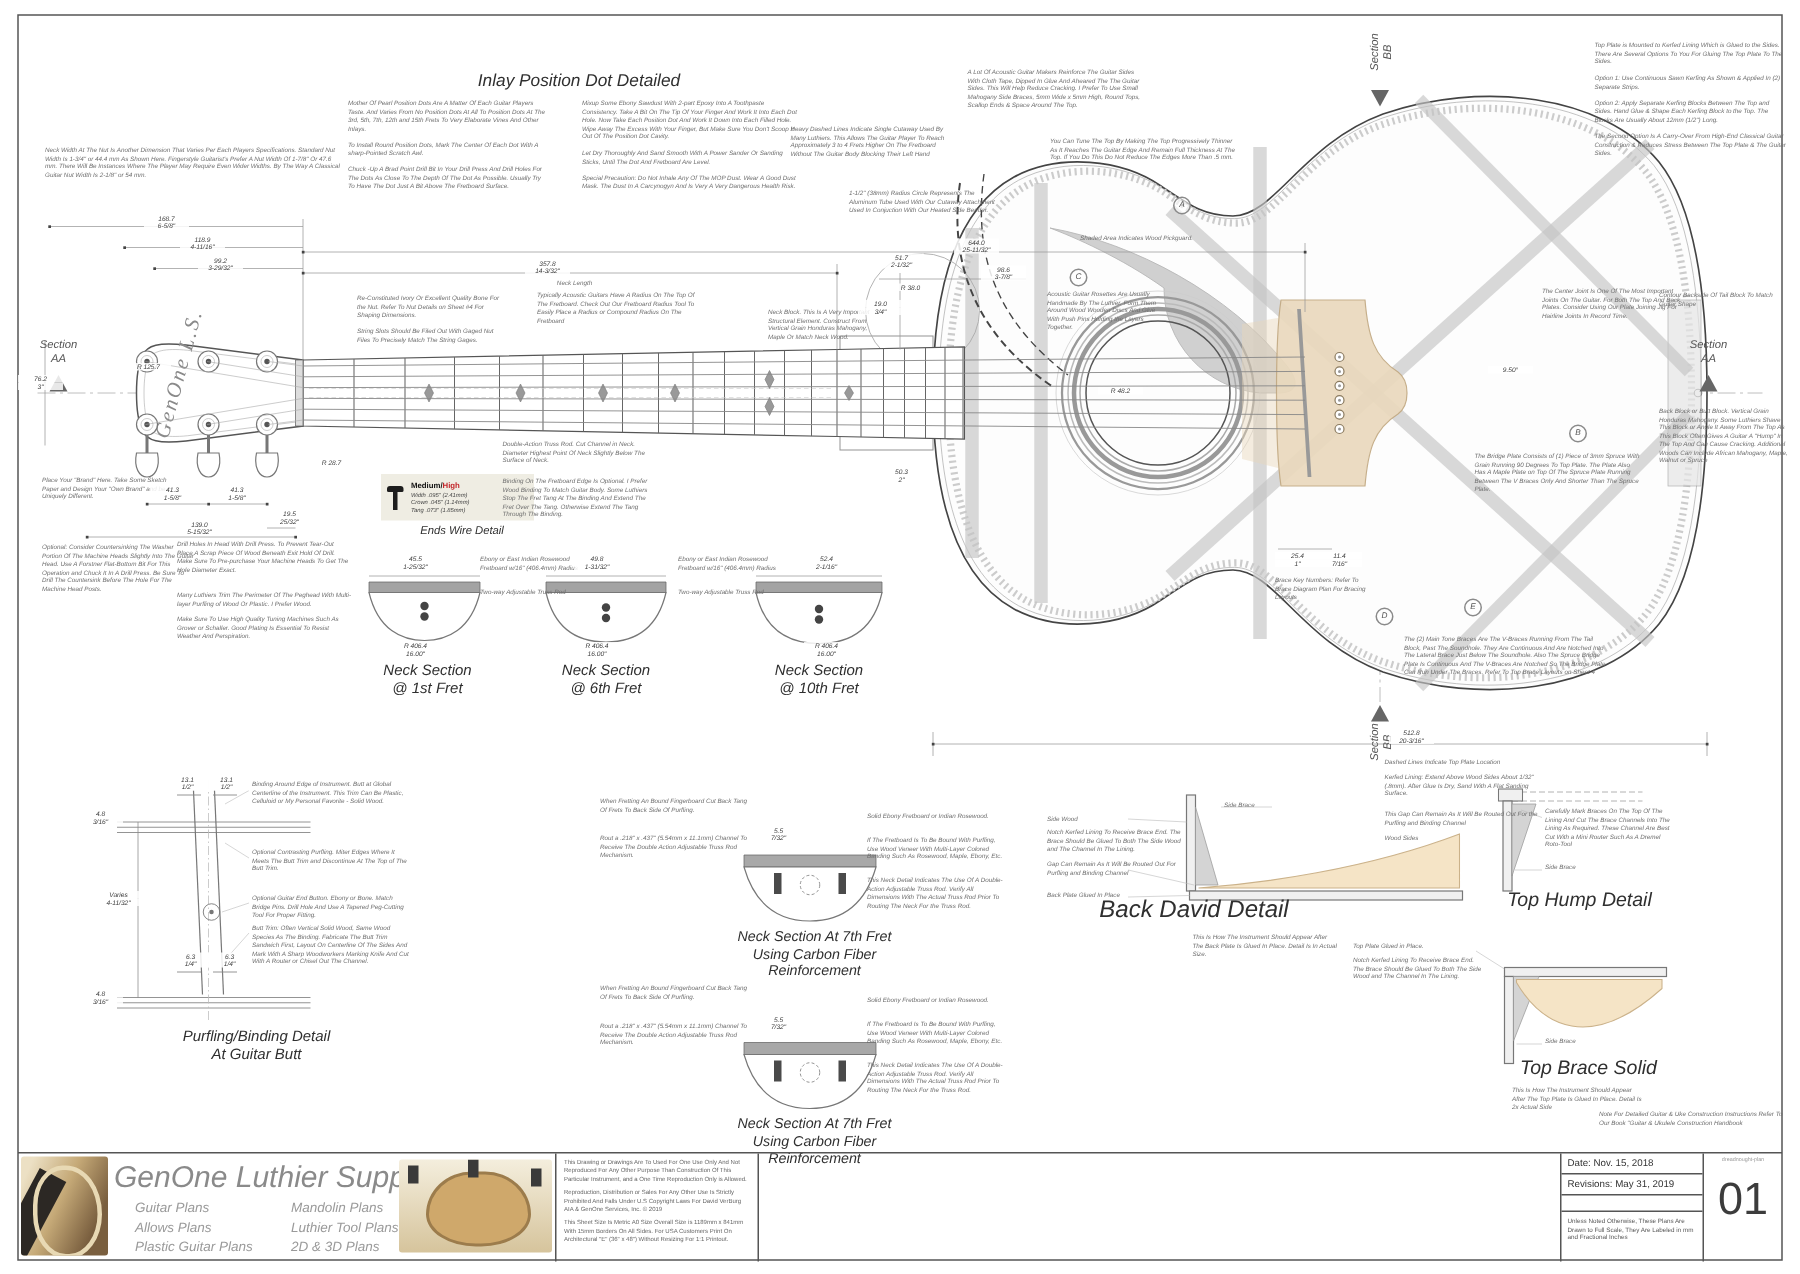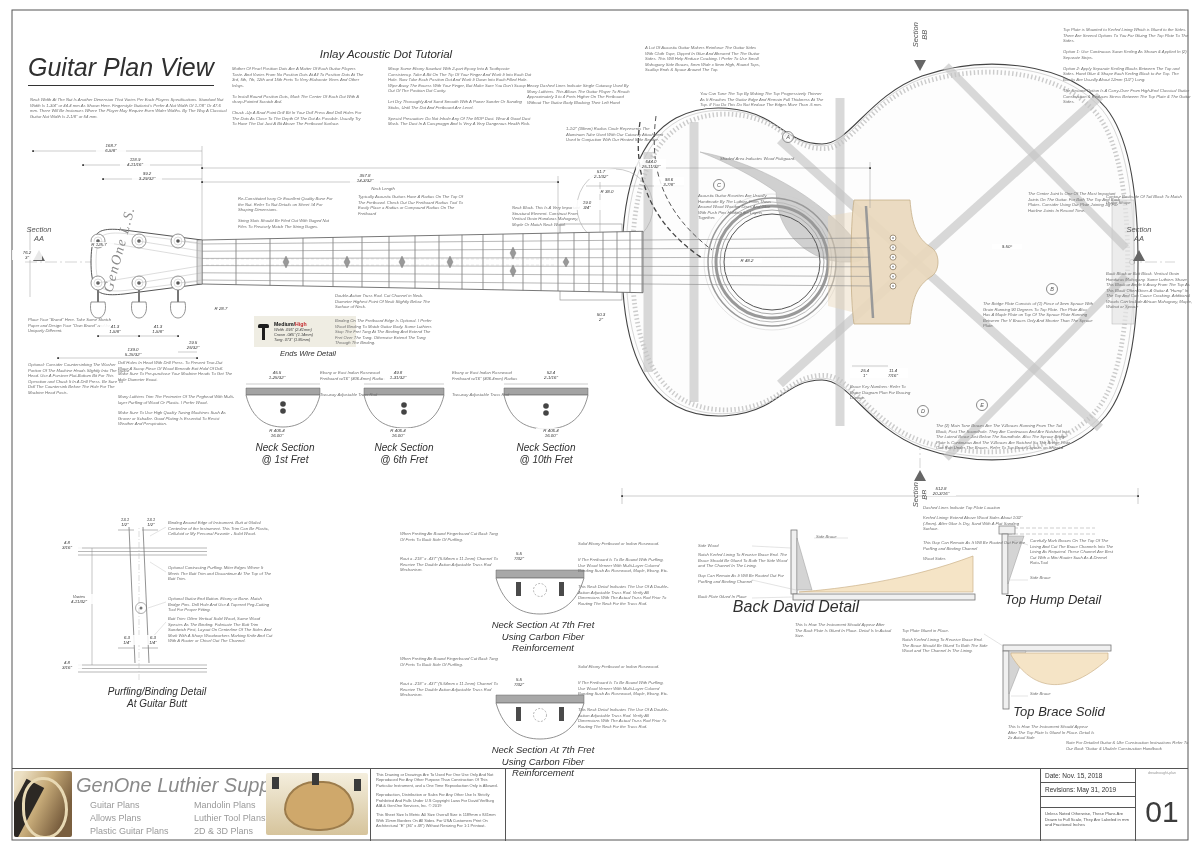--- a/index.html
+++ b/index.html
@@ -34,40 +34,40 @@
   .tb{position:absolute;box-sizing:border-box;border-left:1px solid #555;}
   #titleblock{position:absolute;left:12px;top:768px;width:1176px;height:72px;
               border-top:1px solid #555;}
   #tb-logo{left:0;width:358px;height:72px;border-left:none;}
   #tb-legal{left:358px;width:135px;height:72px;padding:3px 5px;}
   #tb-title{left:493px;width:535px;height:72px;text-align:center;}
   #tb-date{left:1028px;width:95px;height:72px;}
   #tb-num{left:1123px;width:53px;height:72px;text-align:center;}
   #tb-legal div{font-size:4px;line-height:1.35;color:#666;margin-bottom:4px;}
   .brand{position:absolute;left:64px;top:5px;font-size:20px;font-style:italic;color:#8a8a8a;}
-  .prodcol{position:absolute;top:30px;font-size:9px;color:#9a9a9a;line-height:1.45;}
+  .prodcol{position:absolute;top:30px;font-size:9px;font-style:italic;color:#9a9a9a;line-height:1.45;}
   .photo{position:absolute;border-radius:2px;overflow:hidden;}
   #photoL{left:2px;top:2px;width:58px;height:66px;
           background:linear-gradient(115deg,#ece0c4 10%,#c5a977 45%,#7a5f3f 80%);}
   #photoL .fb{position:absolute;left:-6px;top:8px;width:20px;height:74px;background:#2c2824;
               transform:rotate(28deg);}
   #photoL .rim{position:absolute;right:4px;top:6px;width:40px;height:56px;border:3px solid #e8d9b4;
                border-radius:45% 55% 50% 50%;}
   #photoR{left:254px;top:4px;width:102px;height:62px;
           background:linear-gradient(#f4eedd,#d6c49c);}
   #photoR .top{position:absolute;left:18px;top:8px;width:66px;height:46px;background:#cfa86b;
                border:2px solid #9c7c4c;border-radius:46% 46% 50% 50%/60% 60% 45% 45%;}
   #photoR .clamp1,#photoR .clamp2,#photoR .clamp3{position:absolute;width:7px;height:12px;background:#3a3a3a;}
   #photoR .clamp1{left:6px;top:4px;} #photoR .clamp2{left:88px;top:6px;} #photoR .clamp3{left:46px;top:0px;}
   #tb-company{font-size:16px;font-style:italic;color:#333;margin-top:4px;}
   #tb-plan{font-size:29px;font-style:italic;color:#222;margin-top:2px;}
   .daterow{font-size:6.5px;color:#333;padding:3px 4px;border-bottom:1px solid #555;}
   #tb-scalenote{font-size:4.2px;color:#555;padding:3px 4px;line-height:1.35;}
   #tb-file{font-size:3.6px;color:#999;padding-top:2px;}
-  #tb-sheetnum{font-size:30px;color:#3c3c3c;margin-top:20px;}
+  #tb-sheetnum{font-size:30px;color:#3c3c3c;margin-top:8px;}
 </style>
 </head>
 <body>
 
 <div id="sheet">
 
 <svg width="1200" height="849" viewBox="0 0 1200 849" style="position:absolute;left:0;top:0">
 
   <rect x="12" y="10" width="1176" height="830" fill="none" stroke="#555" stroke-width="1"></rect>
 
@@ -345,35 +345,34 @@
   <g>
     <rect x="1003" y="645" width="108" height="6" fill="#f0f0f0" stroke="#777" stroke-width="0.8"></rect>
     <rect x="1003" y="651" width="6" height="58" fill="#f0f0f0" stroke="#777" stroke-width="0.8"></rect>
     <path d="M1009,651 L1026,651 L1009,694 Z" fill="#d4d4d4" stroke="#999" stroke-width="0.5"></path>
     <path d="M1011,653 L1108,653 L1108,659 C1060,702 1028,684 1011,655 Z" fill="#f5e4c6" stroke="#cbb28a" stroke-width="0.7"></path>
     <line x1="1028" y1="696" x2="1011" y2="696" stroke="#bbb" stroke-width="0.4"></line>
     <line x1="984" y1="634" x2="1003" y2="646" stroke="#bbb" stroke-width="0.4"></line>
   </g>
 </svg>
 
-<div class="dtitle" style="left:28px;top:52px;font-size:25px;border-bottom:1.5px solid #333;padding-bottom:2px">Guitar Plan View</div>
-<div class="dtitle" style="left:230px;top:47px;width:312px;font-size:11.5px">Inlay Acoustic Dot Tutorial</div>
+<div class="dtitle" style="left:230px;top:47px;width:312px;font-size:11.5px">Inlay Position Dot Detailed</div>
 <div class="dtitle" style="left:243px;top:442px;width:84px;font-size:10px">Neck Section
 @ 1st Fret</div>
 <div class="dtitle" style="left:362px;top:442px;width:84px;font-size:10px">Neck Section
 @ 6th Fret</div>
 <div class="dtitle" style="left:504px;top:442px;width:84px;font-size:10px">Neck Section
 @ 10th Fret</div>
 <div class="dtitle" style="left:463px;top:619px;width:160px;font-size:9.5px">Neck Section At 7th Fret
 Using Carbon Fiber
 Reinforcement</div>
 <div class="dtitle" style="left:463px;top:744px;width:160px;font-size:9.5px">Neck Section At 7th Fret
 Using Carbon Fiber
 Reinforcement</div>
-<div class="dtitle" style="left:81px;top:686px;width:152px;font-size:10px">Purfling/Binding Detail
+<div class="dtitle" style="left:95px;top:686px;width:152px;font-size:10px">Purfling/Binding Detail
 At Guitar Butt</div>
 <div class="dtitle" style="left:698px;top:597px;width:196px;font-size:16px">Back David Detail</div>
 <div class="dtitle" style="left:977px;top:592px;width:152px;font-size:13px">Top Hump Detail</div>
 <div class="dtitle" style="left:983px;top:704px;width:152px;font-size:13px">Top Brace Solid</div>
 <div class="dtitle" style="left:258px;top:349px;width:100px;font-size:7.5px">Ends Wire Detail</div>
 
 <div class="sec" style="left:14px;top:226px">Section
 AA</div>
 <div class="tri-up" style="left:33px;top:250px"></div>
 <div class="sec" style="left:1114px;top:226px">Section

